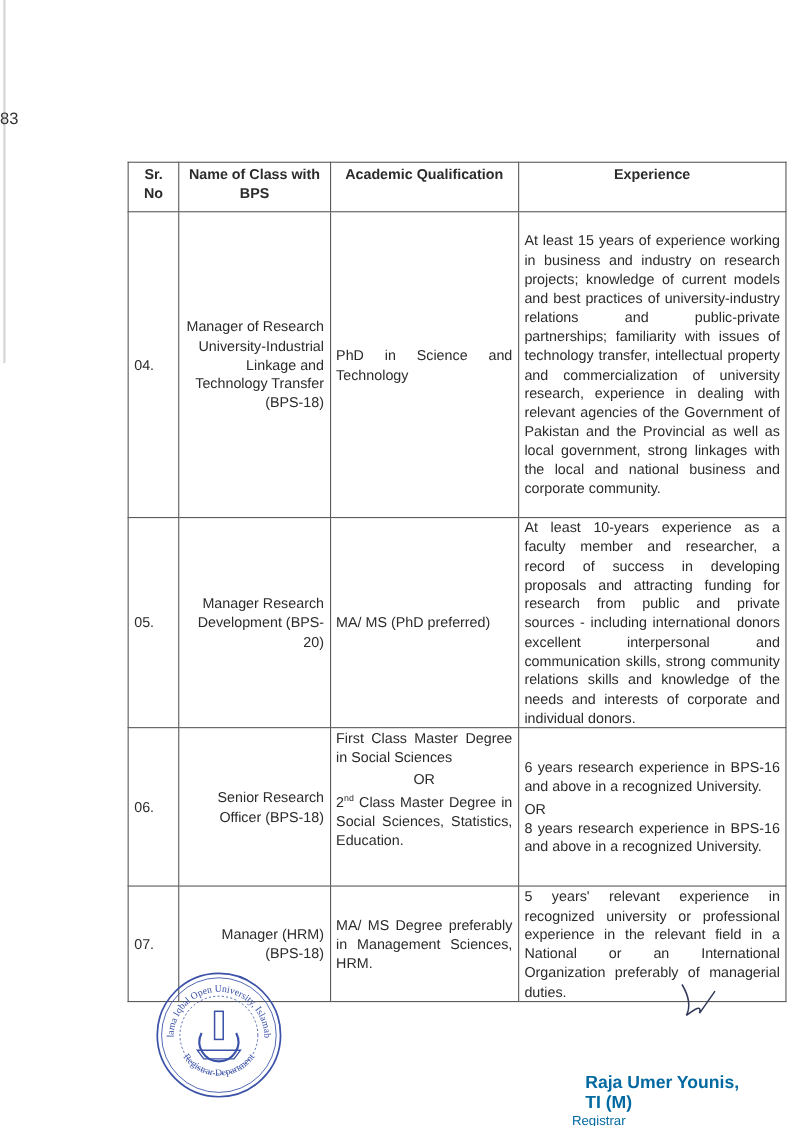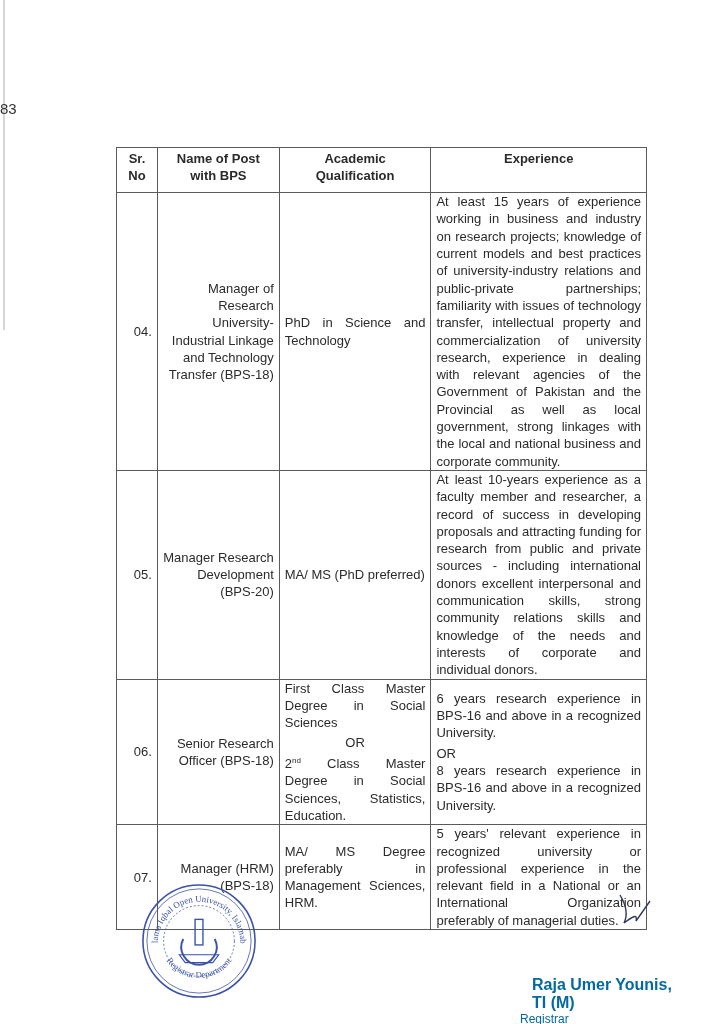--- a/index.html
+++ b/index.html
@@ -3,27 +3,27 @@
 <meta charset="utf-8">
 <style>
   html, body { margin: 0; padding: 0; }
   body {
     width: 724px; height: 1024px; background: #ffffff; position: relative; overflow: hidden;
     font-family: "Liberation Sans", sans-serif; color: #2b2b2b;
   }
   .binding-edge { position: absolute; left: 3px; top: 0; width: 2px; height: 330px; background: #d6d6d6; }
   .page-num { position: absolute; top: 100px; left: 0; width: 724px; text-align: left; font-size: 15px; color: #333; }
   table.grid {
-    position: absolute; left: 116px; top: 147px; width: 531px; border-collapse: collapse;
+    position: absolute; left: 116px; top: 147px; width: 599px; border-collapse: collapse;
     font-size: 13px; line-height: 17.3px;
   }
   table.grid td, table.grid th { border: 1px solid #5a5a5a; vertical-align: middle; padding: 0 5px; }
   table.grid th { font-weight: bold; text-align: center; vertical-align: top; padding-top: 2px; height: 42px; }
   col.c1 { width: 41px; } col.c2 { width: 122px; } col.c3 { width: 152px; } col.c4 { width: 216px; }
-  td.sr { text-align: right; }
+  td.sr { text-align: left; }
   td.post { text-align: right; }
   td.qual { text-align: justify; vertical-align: middle; }
   td.exp { text-align: justify; text-align-last: left; vertical-align: top; }
   .just { text-align: justify; text-align-last: left; }
   .or { text-align: center; }
   .small { font-size: 13px; line-height: 17.3px; }
   tr.r4 td { height: 277px; }
   tr.r5 td { height: 182px; }
   tr.r6 td { height: 143px; }
   tr.r7 td { height: 102px; }
@@ -43,21 +43,21 @@
 <table class="grid">
   <colgroup>
       <col class="c1">
       <col class="c2">
       <col class="c3">
       <col class="c4">
     </colgroup>
   <thead>
     <tr>
       <th>Sr. No</th>
-      <th>Name of Post with BPS</th>
+      <th>Name of Class with BPS</th>
       <th>Academic Qualification</th>
       <th>Experience</th>
     </tr>
   </thead>
   <tbody>
     <tr class="r4">
       <td class="sr">04.</td>
       <td class="post">Manager of Research University-Industrial Linkage and Technology Transfer (BPS-18)</td>
       <td class="qual">
           <div class="just">PhD in Science and Technology</div>

